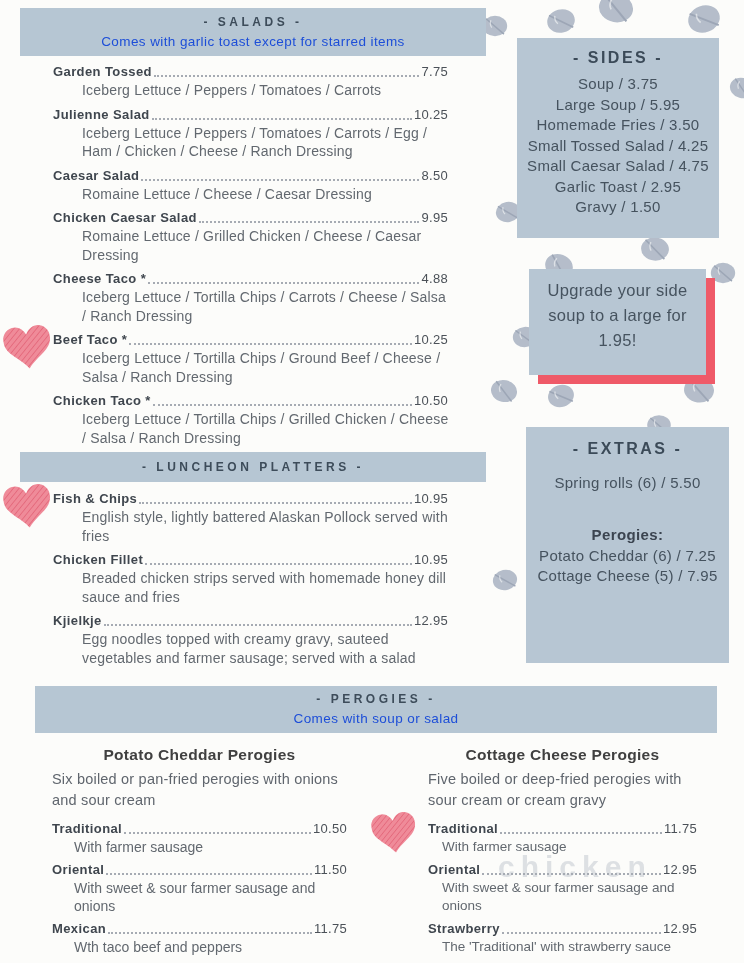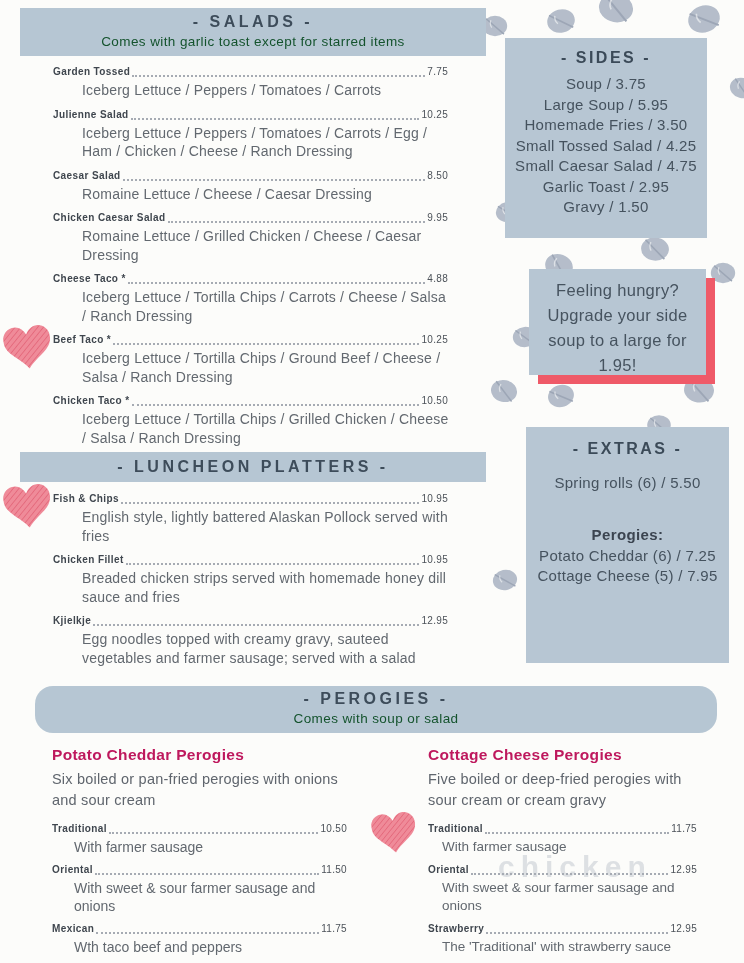--- a/index.html
+++ b/index.html
@@ -12,59 +12,59 @@
   
   #doodle-layer { position:absolute; inset:0; z-index:0; }
   .blob { position:absolute; opacity:.85; }
   .watermark {
     position:absolute; left:498px; top:850px; z-index:0;
     font-size:30px; letter-spacing:6px; color:rgba(148,158,174,.30);
     font-weight:bold;
   }
   
   .bar { background:#b6c6d3; text-align:center; color:#3d4c5a; position:relative; z-index:1; }
-  .bar-title { font-weight:bold; font-size:16px; letter-spacing:3.5px; line-height:18px; }
-  .bar-sub { font-size:13.5px; letter-spacing:.4px; color:#14532d; line-height:17px; margin-top:2px; }
+  .bar-title { font-weight:bold; font-size:12px; letter-spacing:3.5px; line-height:18px; }
+  .bar-sub { font-size:13.5px; letter-spacing:.4px; color:#1d4ed8; line-height:17px; margin-top:2px; }
   .salads-bar { padding:5px 0 6px; }
   .luncheon-bar { padding:6px 16px; margin-top:0; }
   
   .left-main { position:absolute; left:20px; top:8px; width:466px; z-index:1; }
   .menu-items { padding:6px 0 0 33px; }
   .lunch-items { padding-top:7px; }
   .menu-item { position:relative; margin-bottom:5px; }
-  .price-row { display:flex; width:395px; font-size:10px; line-height:19px; }
+  .price-row { display:flex; width:395px; font-size:13px; line-height:19px; }
   .item-name { font-weight:bold; color:#3f464e; letter-spacing:.4px; white-space:nowrap; }
   .dots { flex:1; border-bottom:2px dotted #a6abb3; margin:0 2px 4px 2px; }
   .price { color:#4b5158; letter-spacing:.3px; }
   .item-desc { margin-left:29px; max-width:368px; font-size:14px; line-height:18.5px; color:#62686f; letter-spacing:.2px; }
   
   .heart-icon { position:absolute; width:47px; height:43px; transform:rotate(-6deg); }
   .heart-left { left:-49px; top:-4px; }
   .heart-col2 { left:-56px; top:-6px; width:44px; height:40px; }
   
   .rail-box { position:absolute; background:#b7c6d3; z-index:1; text-align:center; color:#45525e; box-sizing:border-box; }
-  .sides-box { left:505px; top:38px; width:202px; height:200px; padding-top:11px; }
+  .sides-box { left:517px; top:38px; width:202px; height:200px; padding-top:11px; }
   .box-title { font-weight:bold; font-size:16px; letter-spacing:2.5px; color:#3b4a58; margin-bottom:7px; }
   .box-line { font-size:15px; line-height:20.5px; letter-spacing:.3px; }
   .promo-box {
     left:529px; top:269px; width:177px; height:106px; padding-top:9px;
     box-shadow:9px 9px 0 #ef5a68;
   }
   .promo-line { font-size:16.5px; line-height:25px; color:#46535f; letter-spacing:.3px; }
   .extras-box { left:526px; top:427px; width:203px; height:236px; padding-top:13px; }
   .extras-line1 { margin-top:15px; }
   .box-subheading { font-weight:bold; font-size:15px; color:#3b4450; margin-top:32px; margin-bottom:3px; letter-spacing:.4px; }
   
   .perogies-section { position:absolute; left:35px; top:686px; width:682px; z-index:1; }
-  .perogies-bar { padding:4px 4px 6px;border-radius:18px; }
+  .perogies-bar { padding:4px 4px 6px; }
   .perogy-cols { display:flex; padding-top:12px; }
   .pcol { box-sizing:border-box; }
   .pcol1 { width:312px; padding-left:17px; }
   .pcol2 { width:280px; margin-left:70px; padding-left:11px; }
-  .pcol-heading { font-weight:bold; font-size:15.5px; color:#be185d; text-align:left; line-height:20px; letter-spacing:.3px; }
+  .pcol-heading { font-weight:bold; font-size:15.5px; color:#404040; text-align:center; line-height:20px; letter-spacing:.3px; }
   .pcol-desc { margin-top:4px; font-size:14.5px; line-height:21px; color:#5f656d; letter-spacing:.2px; }
   .pcol-items { margin-top:8px; }
   .pcol .price-row { width:100%;justify-content:space-between; }
   .pcol .menu-item { margin-bottom:4px; }
   .sub-desc { margin-left:22px; font-size:14px; line-height:18px; color:#62686f; max-width:262px; }
   .pcol2 .sub-desc { font-size:13.5px; margin-left:14px; max-width:258px; }
 </style>
 </head>
 <body>
 
@@ -306,21 +306,20 @@
     <div class="box-line">Soup / 3.75</div>
     <div class="box-line">Large Soup / 5.95</div>
     <div class="box-line">Homemade Fries / 3.50</div>
     <div class="box-line">Small Tossed Salad / 4.25</div>
     <div class="box-line">Small Caesar Salad / 4.75</div>
     <div class="box-line">Garlic Toast / 2.95</div>
     <div class="box-line">Gravy / 1.50</div>
   </div>
 
   <div class="rail-box promo-box">
-    <div class="promo-line">Feeling hungry?</div>
     <div class="promo-line">Upgrade your side</div>
     <div class="promo-line">soup to a large for</div>
     <div class="promo-line">1.95!</div>
   </div>
 
   <div class="rail-box extras-box">
     <div class="box-title">- EXTRAS -</div>
     <div class="box-line extras-line1">Spring rolls (6) / 5.50</div>
     <div class="box-subheading">Perogies:</div>
     <div class="box-line">Potato Cheddar (6) / 7.25</div>

